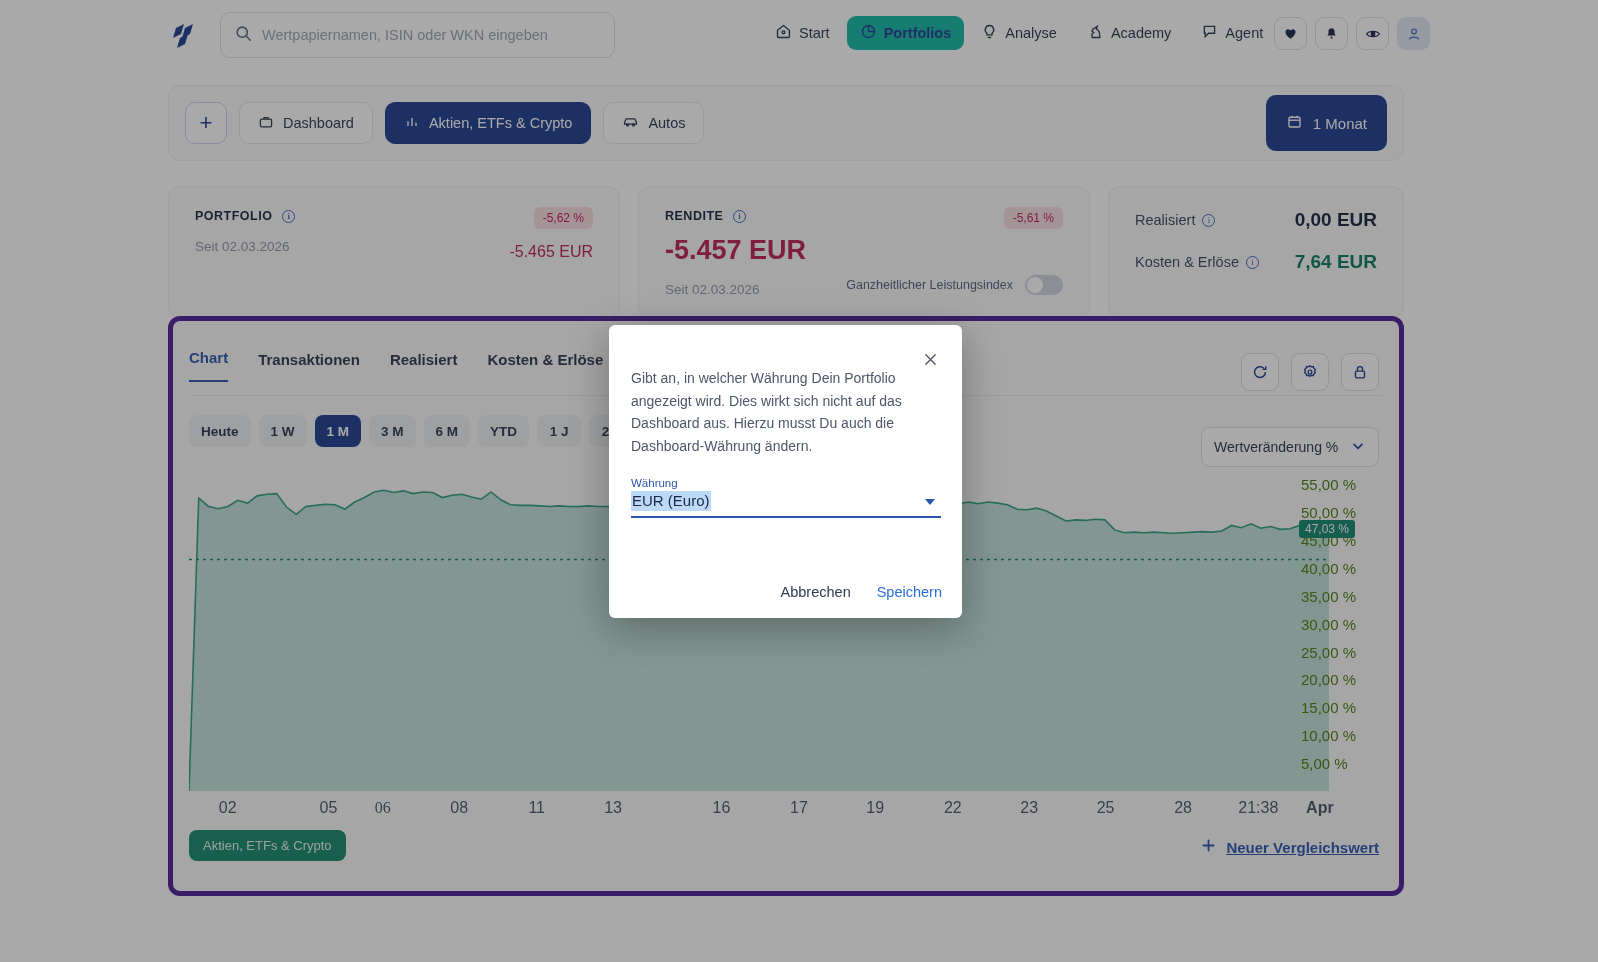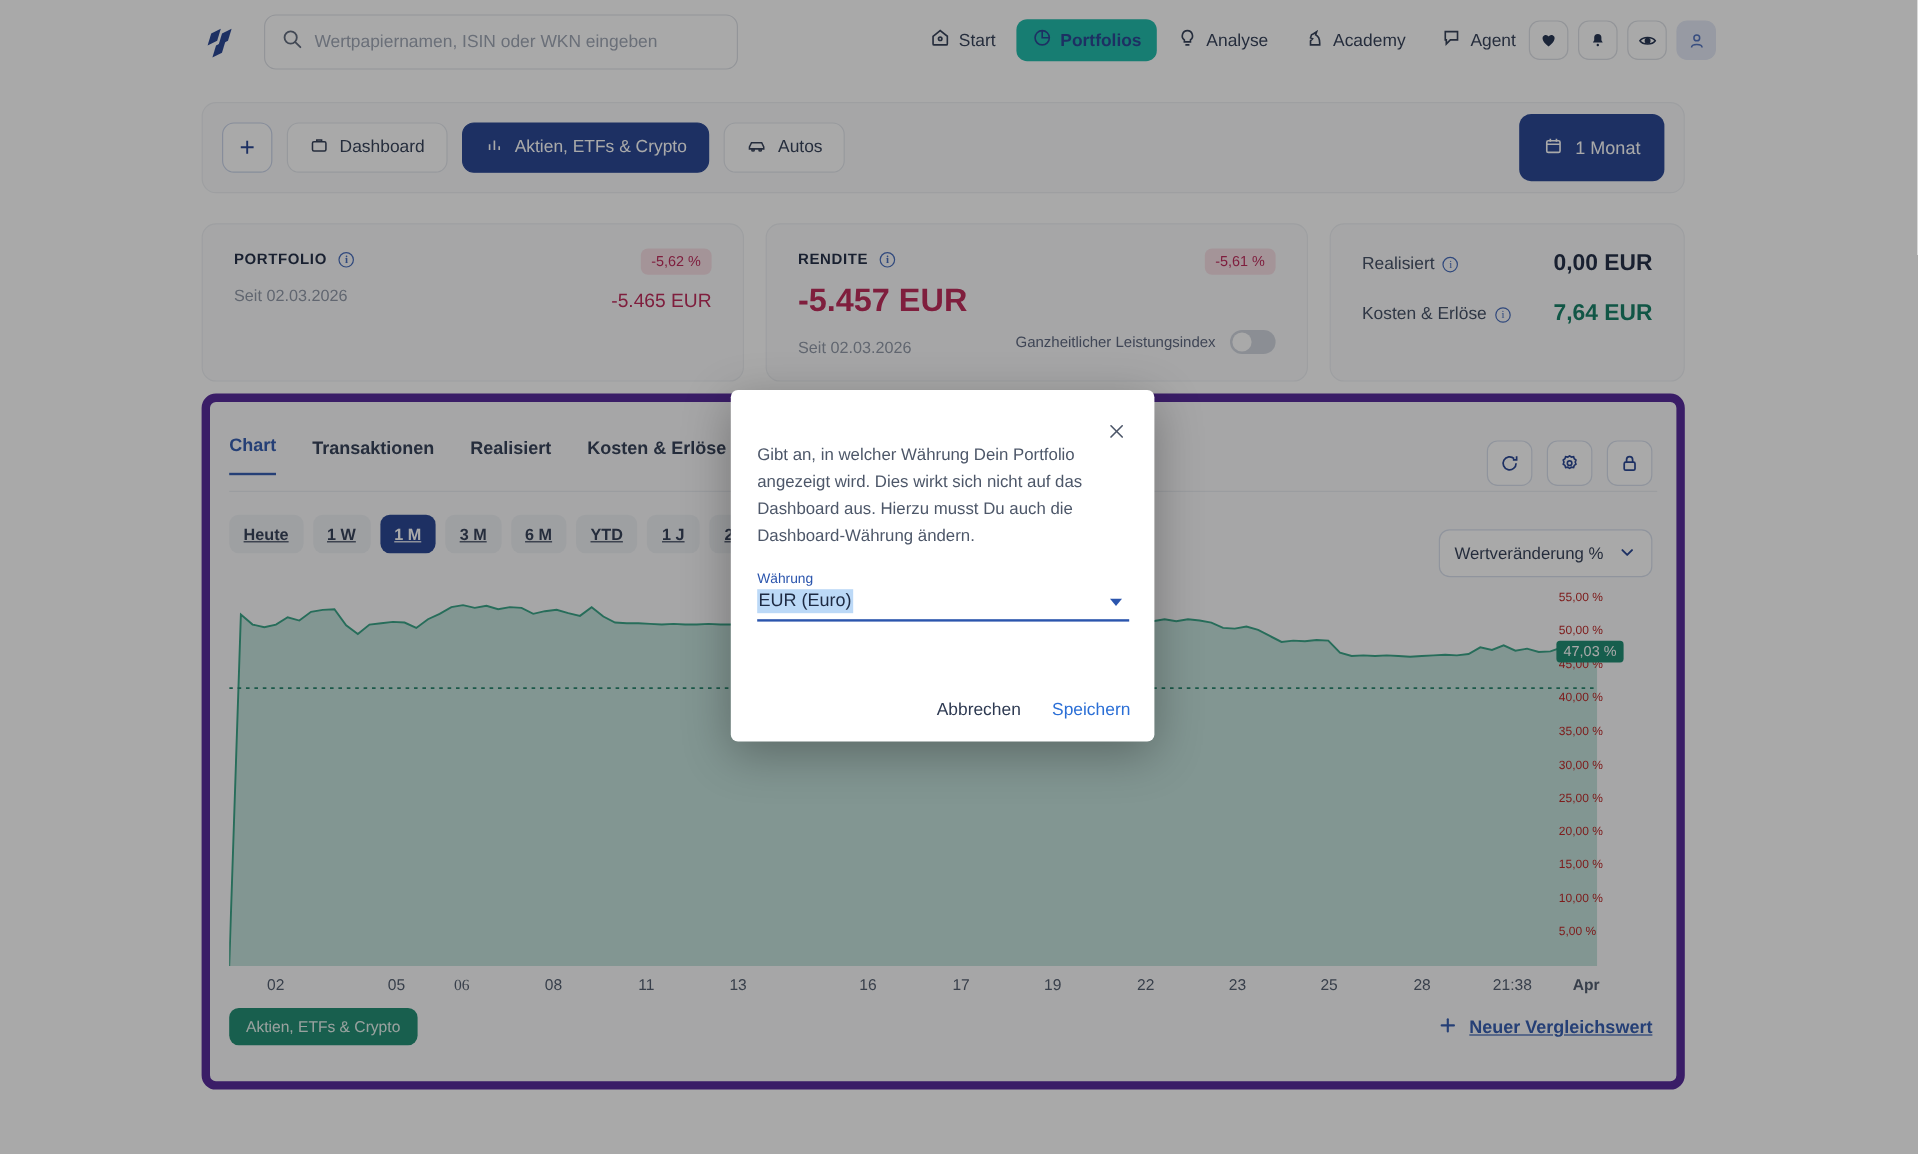--- a/index.html
+++ b/index.html
@@ -157,23 +157,23 @@
   .kpi3-val.green { color: #0b7a5f; }
   .info-i {
     display: inline-flex; width: 13px; height: 13px; border-radius: 50%;
     border: 1.3px solid #3c63b8; color: #3c63b8;
     font-size: 9px; align-items: center; justify-content: center;
     font-style: normal; font-family: "Liberation Serif", serif;
   }
 
   
   .chart-panel {
-    position: absolute; left: 168px; top: 328px;
+    position: absolute; left: 168px; top: 316px;
     width: 1236px; height: 580px;
-    background: #fafbfc; border: 7px solid #4c1d95; border-radius: 12px;
+    background: #fafbfc; border: 5px solid #4c1d95; border-radius: 12px;
   }
   .tabs {
     position: absolute; left: 16px; top: 28px;
     display: flex; gap: 30px; align-items: flex-end;
   }
   .tab {
     font-size: 15px; font-weight: bold; color: #2b3750;
     padding-bottom: 14px; cursor: pointer; white-space: nowrap;
   }
   .tab.active { color: #2b55ad; border-bottom: 2.5px solid #2b55ad; }
@@ -192,53 +192,53 @@
     cursor: pointer;
   }
   .ranges {
     position: absolute; left: 16px; top: 94px;
     display: flex; gap: 8px;
   }
   .range {
     min-width: 44px; height: 32px; padding: 0 12px;
     border-radius: 8px; background: #eef0f4;
     display: flex; align-items: center; justify-content: center;
-    font-size: 13.5px; font-weight: bold; color: #2b3750; cursor: pointer; text-decoration: underline;
+    font-size: 13.5px; font-weight: bold; color: #2b3750; cursor: pointer;
   }
   .range.active { background: #1e3d8f; color: #fff; }
   .select-wrap {
     position: absolute; right: 20px; top: 106px;
     width: 178px; height: 40px;
     border: 1px solid #d7deec; border-radius: 9px; background: #fff;
     display: flex; align-items: center; justify-content: space-between;
     padding: 0 12px; cursor: pointer;
   }
   .select-wrap span { font-size: 14px; color: #2b3750; }
 
   .plot {
     position: absolute; left: 16px; top: 152px;
     width: 1140px; height: 318px;
   }
   .yaxis {
     position: absolute; right: 18px; top: 152px;
     width: 80px; height: 318px;
   }
   .ytick {
-    position: absolute; left: 0; font-size: 10px; color: #b91c1c;
+    position: absolute; left: 0; font-size: 15px; color: #4d7c0f;
     transform: translateY(-50%);
   }
   .ytick.badge {
     background: #12866b; color: #fff; padding: 2px 6px; border-radius: 3px;
     font-size: 12px; left: -2px;
   }
   .xaxis {
     position: absolute; left: 16px; top: 472px; width: 1140px; height: 30px;
   }
   .xtick {
-    position: absolute; top: 6px; font-size: 13px; color: #4a5568;
+    position: absolute; top: 6px; font-size: 16px; color: #4a5568;
     transform: translateX(-50%);
   }
   .xtick.bold { font-weight: bold; }
   .legend-chip {
     position: absolute; left: 16px; bottom: 30px;
     background: #15886c; color: #e6f3ef;
     font-size: 13px; padding: 8px 14px; border-radius: 8px; cursor: pointer;
   }
   .add-cmp {
     position: absolute; right: 20px; bottom: 34px;

